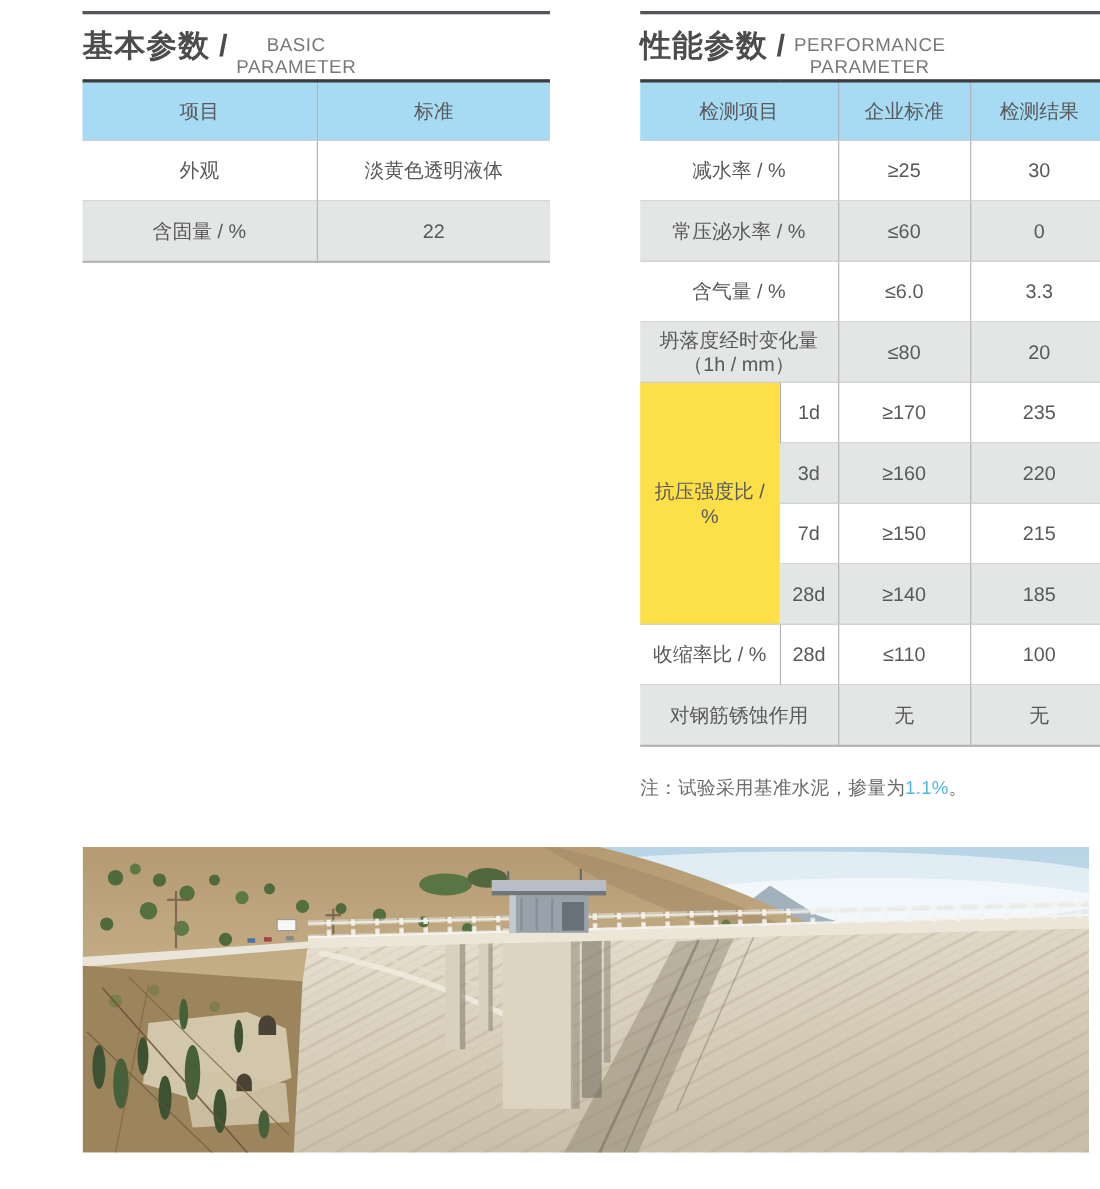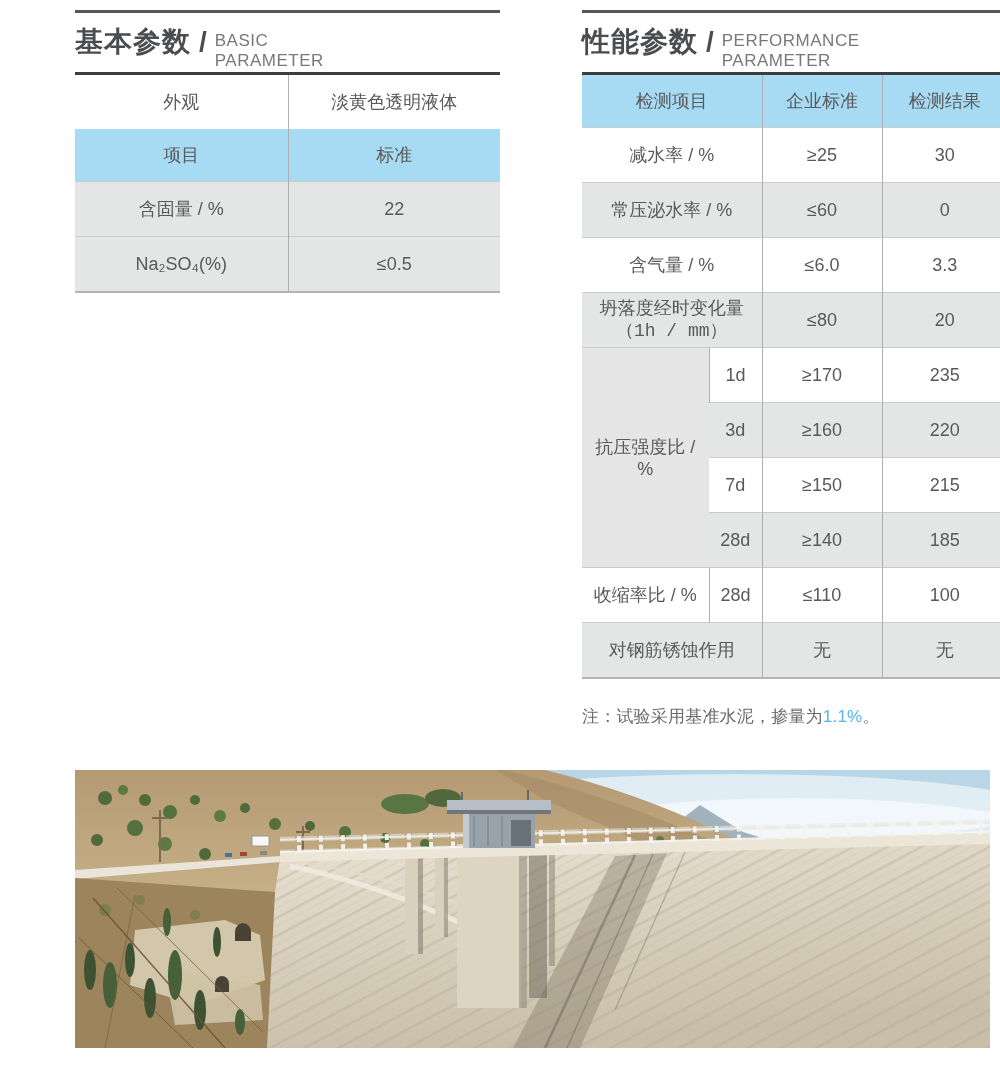--- a/index.html
+++ b/index.html
@@ -5,41 +5,41 @@
   html,body{margin:0;padding:0;}
   body{
     width:1000px;height:1081px;position:relative;background:#ffffff;
     font-family:"Liberation Sans","DejaVu Sans",sans-serif;
     color:#58595b;-webkit-font-smoothing:antialiased;
   }
   .col{position:absolute;top:10px;width:425px;}
   .col-left{left:75px;}
   .col-right{left:582px;}
   .top-rule{height:3px;background:#55565a;margin-bottom:11px;}
-  .title-row{display:flex;align-items:flex-start;height:48px;}
+  .title-row{display:flex;align-items:flex-start;height:48px;text-align:center;}
   .title-zh{font-size:28px;font-weight:bold;color:#4b4c4e;letter-spacing:1px;line-height:1.3;}
   .title-slash{font-size:28px;font-weight:bold;color:#4b4c4e;margin:0 8px 0 8px;line-height:1.3;}
   .title-en{font-size:17px;color:#77787a;line-height:1.15;letter-spacing:.5px;margin-top:7px;}
   table.param{
     width:100%;border-collapse:collapse;table-layout:fixed;
     border-top:3px solid #3c3d3f;border-bottom:2px solid #b3b4b6;
     font-size:18px;color:#58595b;
   }
   table.param th{
     background:#a7dbf3;font-weight:normal;height:52px;
     text-align:center;vertical-align:middle;padding:0 4px;
   }
   table.param td{
     background:#ffffff;height:54px;text-align:center;vertical-align:middle;
     padding:0 4px;border-top:1px solid #cbcccd;
   }
   table.param th + th, table.param td + td{border-left:1px solid #aeafb1;}
   table.param tr.alt td{background:#e4e5e5;}
-  table.param td.blue{background:#e5e5e5;}
-  .pre{white-space:pre-line;line-height:1.25;font-family:Liberation Mono, monospace;}
+  table.param td.blue{background:#fde047;}
+  .pre{white-space:pre-line;line-height:1.25;}
   .note{margin-top:26px;font-size:17px;color:#696a6c;letter-spacing:.2px;}
   .note .hl{color:#53b7e8;text-align:center;}
   .photo{position:absolute;left:75px;top:770px;width:915px;height:278px;overflow:hidden;}
   .photo svg{display:block;}
 </style>
 </head>
 <body>
 
 <div class="col col-left">
   <div class="top-rule"></div>
@@ -51,34 +51,30 @@
       <span>PARAMETER</span>
     </span>
   </div>
   <table class="param">
     <colgroup>
         <col style="width:213px">
         <col style="width:212px">
       </colgroup>
     <tbody>
         <tr>
+      <th>项目</th>
+      <th>标准</th>
+    </tr>
+    <tr>
       <td>外观</td>
       <td>淡黄色透明液体</td>
     </tr>
-    <tr>
-      <th>项目</th>
-      <th>标准</th>
-    </tr>
     <tr class="alt">
       <td>含固量 / %</td>
       <td>22</td>
-    </tr>
-    <tr class="alt">
-      <td>Na₂SO₄(%)</td>
-      <td>≤0.5</td>
     </tr>
   </tbody>
     </table>
 </div>
 
 <div class="col col-right">
   <div class="top-rule"></div>
   <div class="title-row">
     <span class="title-zh">性能参数</span>
     <span class="title-slash">/</span>

